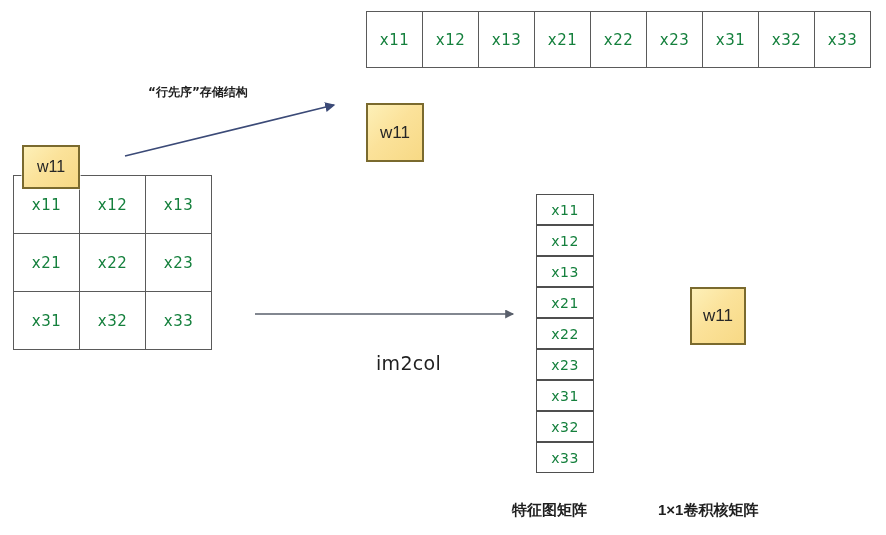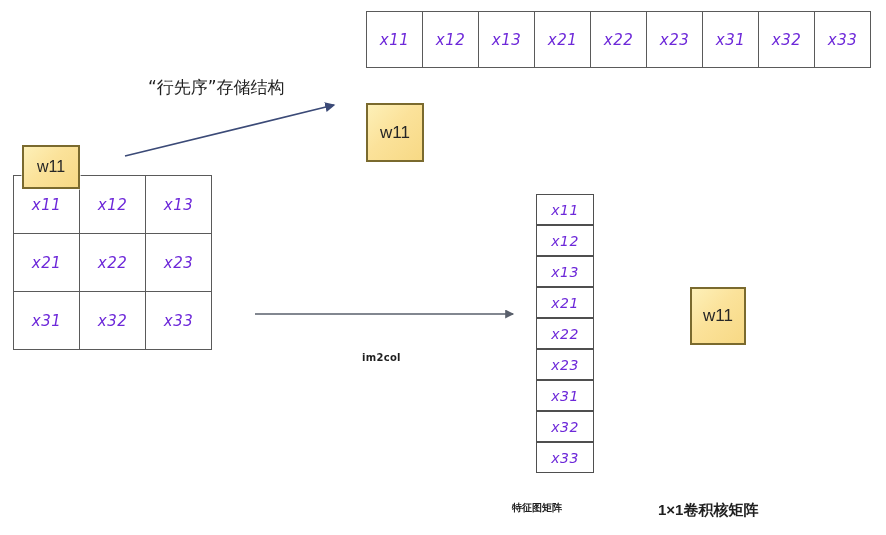--- a/index.html
+++ b/index.html
@@ -21,24 +21,23 @@
 
   
   .cell {
     position: absolute;
     box-sizing: border-box;
     border: 1px solid #595959;
     background: #ffffff;
     display: flex;
     align-items: center;
     justify-content: center;
-    color: #6d28d9;
+    color: #15803d;
     font-family: "DejaVu Sans", sans-serif;
     letter-spacing: 0.5px;
-    font-style: italic;
   }
 
   
   #rowmajor-strip {
     position: absolute;
     left: 367px;
     top: 11px;
     width: 505px;
     height: 57px;
   }
@@ -133,37 +132,37 @@
   }
 
   
   .label {
     position: absolute;
     white-space: nowrap;
     color: #1f1f1f;
   }
   #label-rowmajor {
     left: 148px;
-    top: 76px;
-    font-size: 17px;
+    top: 84px;
+    font-size: 12px;
+    font-weight: 700;
+    font-family: "DejaVu Sans", sans-serif;
+  }
+  #label-im2col {
+    left: 376px;
+    top: 352px;
+    font-size: 19px;
     font-weight: 400;
-    font-family: "DejaVu Sans", sans-serif;
-  }
-  #label-im2col {
-    left: 362px;
-    top: 352px;
-    font-size: 10px;
-    font-weight: 700;
     font-family: "DejaVu Sans", sans-serif;
     letter-spacing: 0.3px;
   }
   #label-feature-matrix {
     left: 512px;
     top: 501px;
-    font-size: 10px;
+    font-size: 15px;
     font-weight: 700;
     font-family: "DejaVu Sans", sans-serif;
   }
   #label-kernel-matrix {
     left: 658px;
     top: 501px;
     font-size: 15px;
     font-weight: 700;
     font-family: Liberation Sans, sans-serif;
   }

